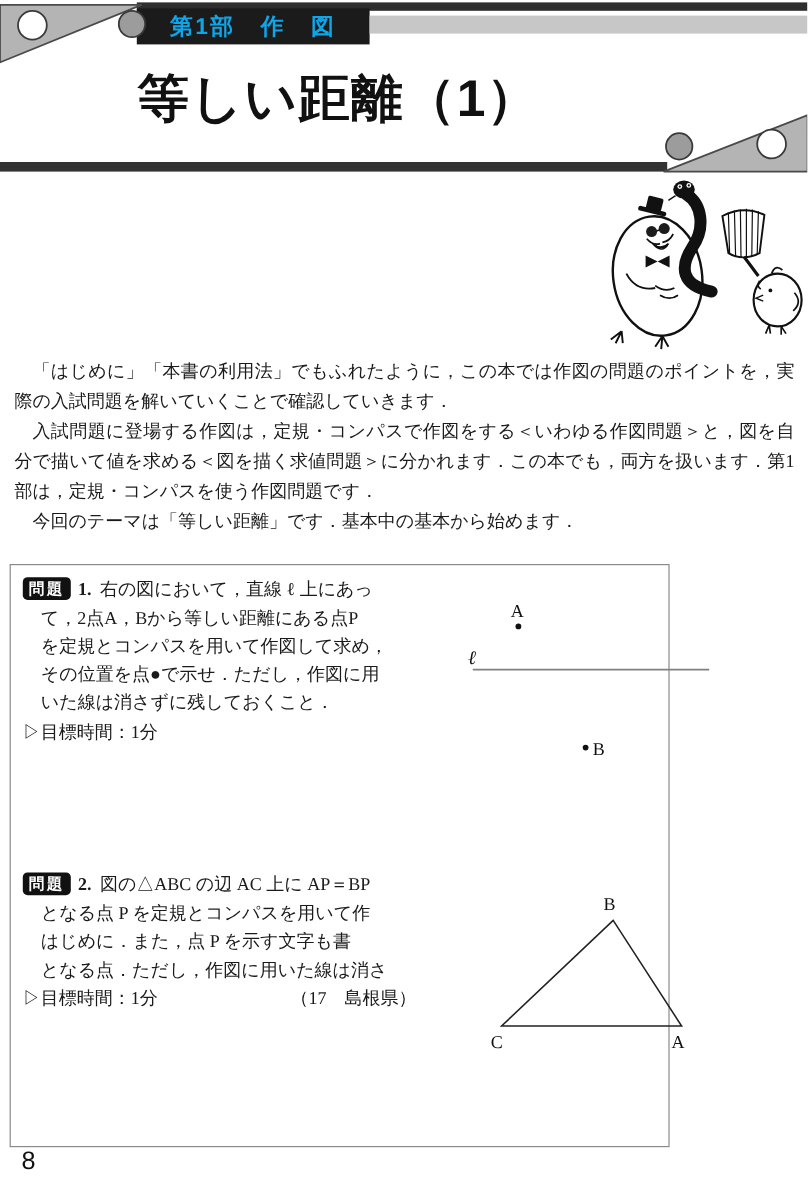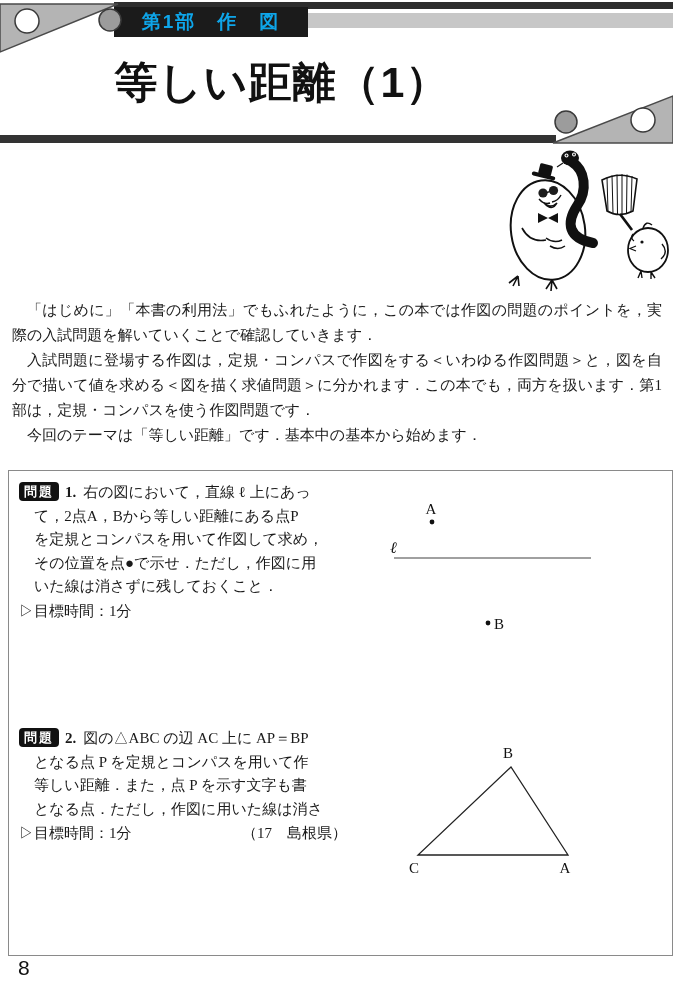--- a/index.html
+++ b/index.html
@@ -22,21 +22,21 @@
 
   
   .mascot{position:absolute;left:486px;top:146px;}
 
   
   .intro{position:absolute;left:12px;top:298px;width:650px;font-size:15px;line-height:25px;
          text-align:justify;}
   .intro p{margin:0;text-indent:1em;}
 
   
-  .pbox{position:absolute;left:8px;top:470px;width:665px;height:486px;
+  .pbox{position:absolute;left:8px;top:470px;width:550px;height:486px;
         border:1px solid #8a8a8a;box-sizing:border-box;}
   .problem{position:absolute;left:10px;width:345px;font-size:15px;line-height:23.5px;}
   .problem-1{top:10px;}
   .problem-2{top:256px;}
   .p-line{white-space:nowrap;}
   .p-line.cont{padding-left:15px;}
   .badge{display:inline-block;background:#111;color:#fff;border-radius:4px;
          font-family:"Liberation Sans",sans-serif;font-weight:bold;font-size:13px;
          line-height:17px;padding:1px 5px;letter-spacing:2px;margin-right:6px;
          vertical-align:1px;}
@@ -162,21 +162,21 @@
       <line x1="7" y1="65" x2="204" y2="65" stroke="#808080" stroke-width="1.6"></line>
       <circle cx="101" cy="130" r="2.4" fill="#111"></circle>
       <text x="107" y="136">B</text>
     </svg>
 
     <div class="problem problem-2">
       <div class="p-line">
         <span class="badge">問題</span><span class="pnum">2.</span><span>図の△ABC の辺 AC 上に AP＝BP</span>
       </div>
       <div class="p-line cont">となる点 P を定規とコンパスを用いて作</div>
-      <div class="p-line cont">等しい距離．また，点 P を示す文字も書</div>
+      <div class="p-line cont">はじめに．また，点 P を示す文字も書</div>
       <div class="p-line cont">となる点．ただし，作図に用いた線は消さ</div>
       <div class="goal-row">
         <span class="goal">▷目標時間：1分</span>
         <span class="src">（17　島根県）</span>
       </div>
     </div>
 
     <svg class="fig fig-2" width="235" height="140" viewBox="0 0 235 140">
       <polygon points="124,24 31,112 181,112" fill="none" stroke="#222" stroke-width="1.3"></polygon>
       <text x="121" y="15" text-anchor="middle">B</text>

